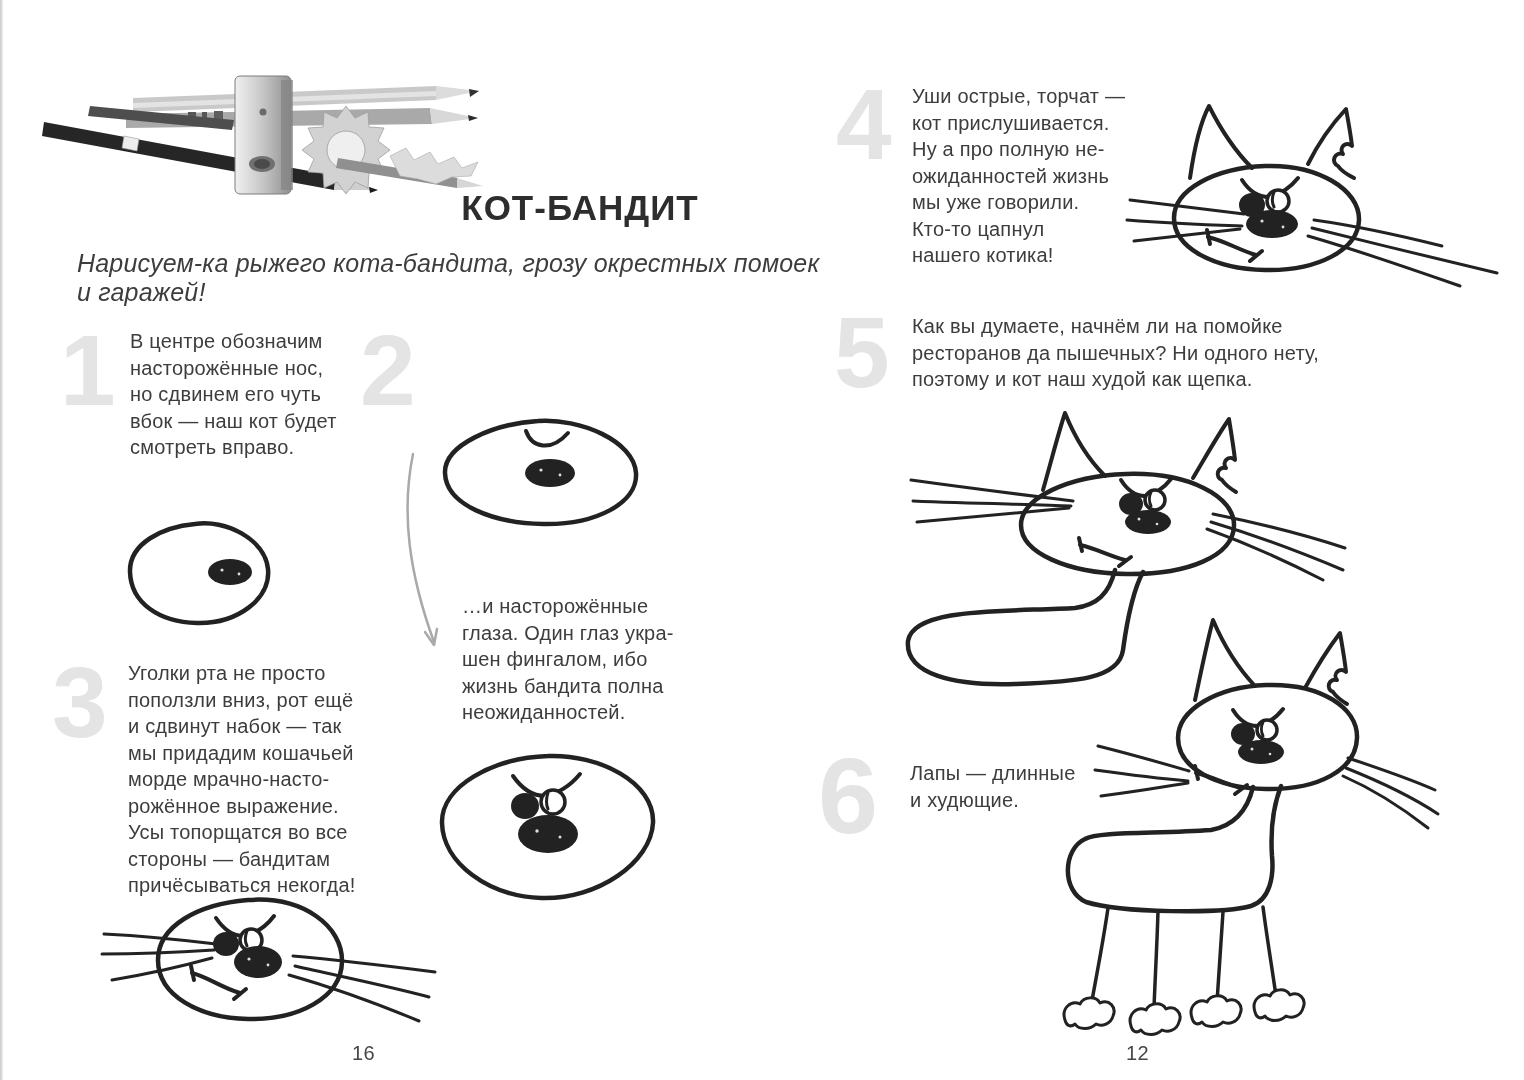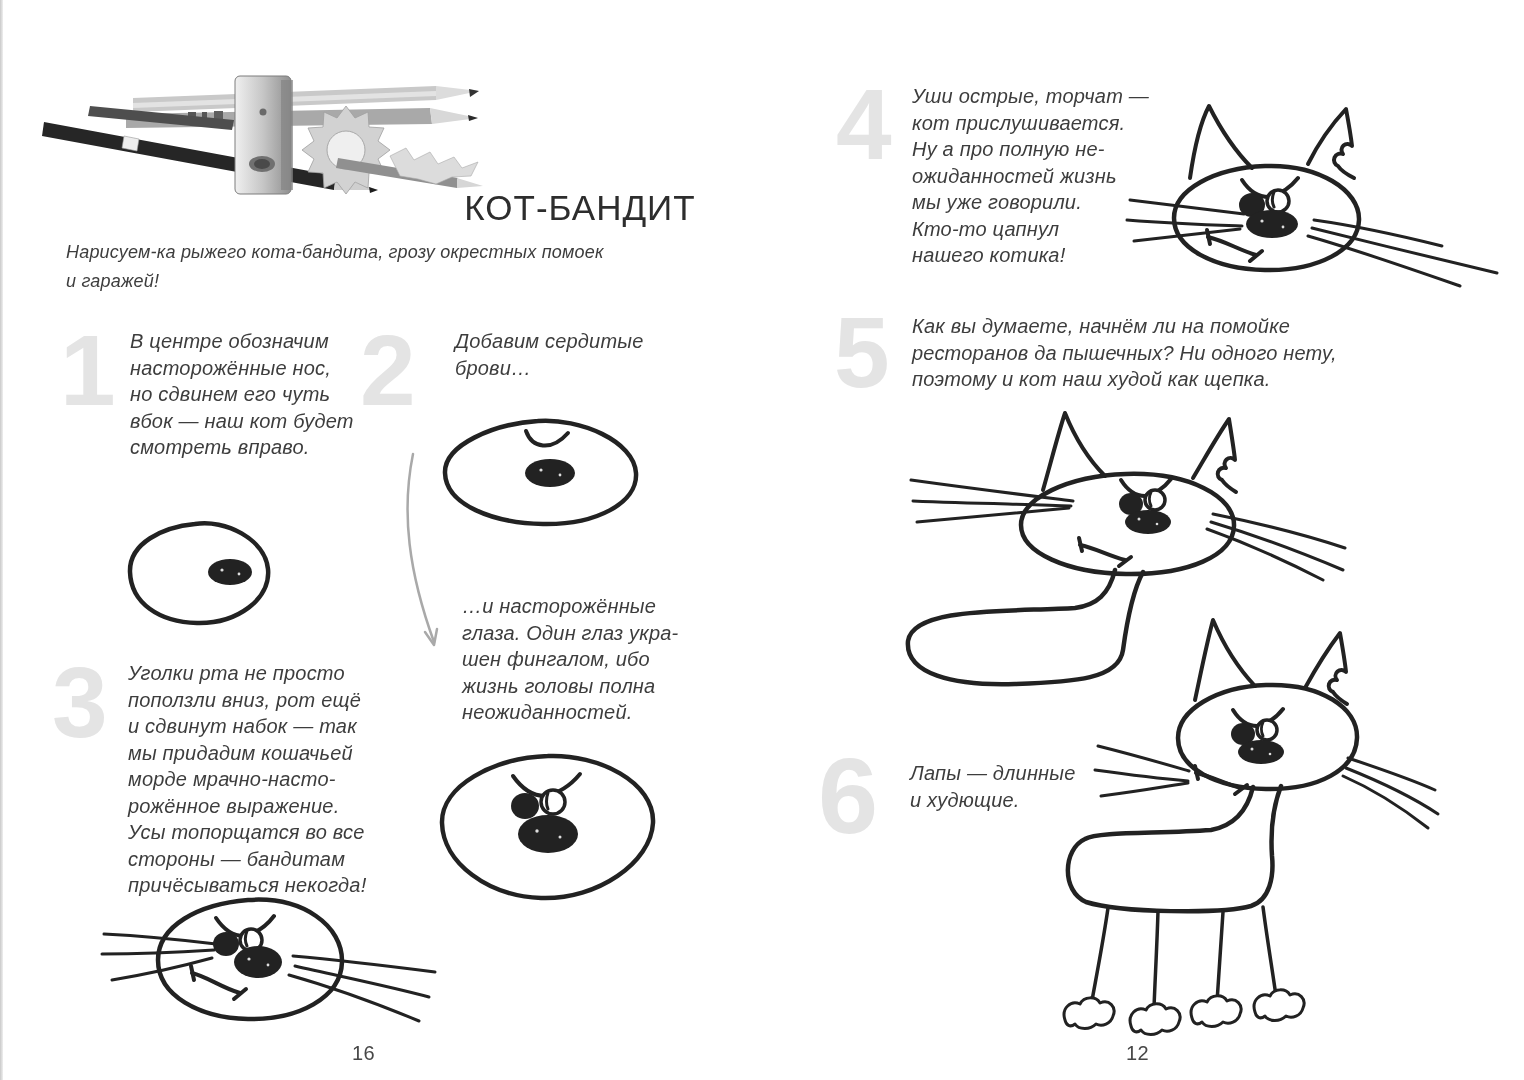--- a/index.html
+++ b/index.html
@@ -1,23 +1,23 @@
 <!DOCTYPE html>
 <html><head>
 <meta charset="utf-8">
 <style>
   html,body{margin:0;padding:0;background:#ffffff;}
   .spread{position:relative;width:1524px;height:1080px;background:#fff;overflow:hidden;
           font-family:"Liberation Sans","DejaVu Sans",sans-serif;}
   .abs{position:absolute;}
   .scan-edge{left:0;top:0;width:3px;height:1080px;background:linear-gradient(90deg,#c9c9c9,#efefef);}
   .numeral{font-weight:bold;font-size:100px;line-height:1;color:#e4e4e4;user-select:none;}
-  .title{font-size:35px;font-weight:normal;color:#2d2d2d;letter-spacing:1px;text-align:center;margin:0;}
-  .intro{font-size:18px;font-style:italic;line-height:29px;color:#3d3d3d;margin:0;white-space:pre-line;letter-spacing:.2px;}
-  .prose{font-size:20px;line-height:26.5px;color:#3d3d3d;letter-spacing:.2px;font-style:italic;}
+  .title{font-size:35px;font-weight:bold;color:#2d2d2d;letter-spacing:1px;text-align:center;margin:0;}
+  .intro{font-size:25px;font-style:italic;line-height:29px;color:#3d3d3d;margin:11px;white-space:pre-line;letter-spacing:.2px;}
+  .prose{font-size:20px;line-height:26.5px;color:#3d3d3d;letter-spacing:.2px;}
   .prose p{margin:0 0 12px 0;white-space:pre-line;}
   .pagenum{font-size:20px;font-weight:normal;color:#474747;letter-spacing:.5px;}
   svg{display:block;overflow:visible;}
   .ink{stroke:#222;fill:none;stroke-linecap:round;stroke-linejoin:round;}
 </style>
 </head>
 <body>
 
 <div class="spread">
 
@@ -76,29 +76,25 @@
   <div class="abs numeral" style="left:60px;top:320px">1</div>
   <div class="abs prose" style="left:130px;top:328px">
     <p>В центре обозначим
 насторожённые нос,
 но сдвинем его чуть
 вбок — наш кот будет
 смотреть вправо.</p>
   </div>
 
   <div class="abs numeral" style="left:360px;top:320px">2</div>
-  <div class="abs prose" style="left:455px;top:328px">
-    <p>Добавим сердитые
-брови…</p>
-  </div>
   <div class="abs prose" style="left:462px;top:593px">
     <p>…и насторожённые
 глаза. Один глаз укра-
 шен фингалом, ибо
-жизнь головы полна
+жизнь бандита полна
 неожиданностей.</p>
   </div>
 
   <div class="abs numeral" style="left:52px;top:652px">3</div>
   <div class="abs prose" style="left:128px;top:660px">
     <p>Уголки рта не просто
 поползли вниз, рот ещё
 и сдвинут набок — так
 мы придадим кошачьей
 морде мрачно-насто-

